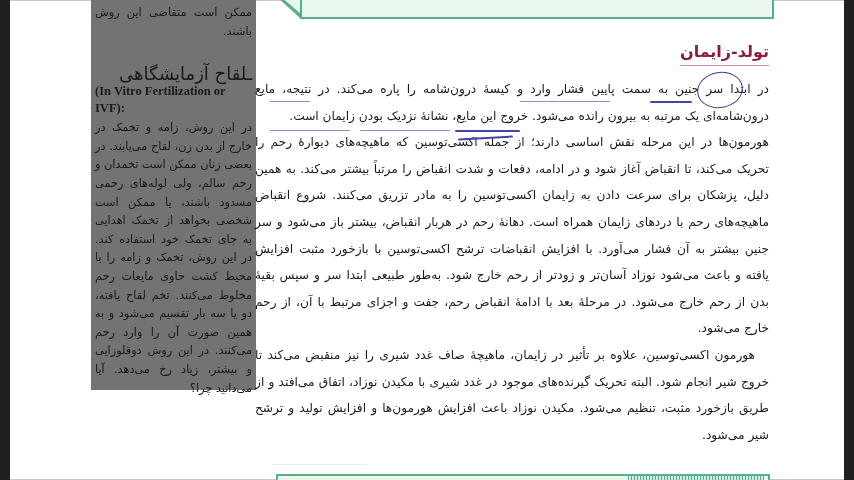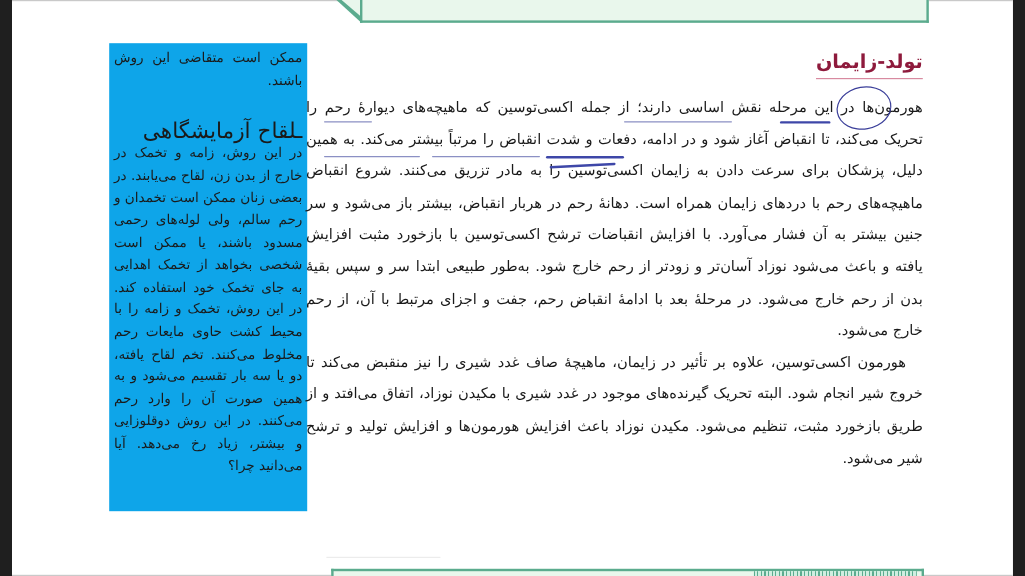--- a/index.html
+++ b/index.html
@@ -12,25 +12,25 @@
   .bar-left { left:0; width:10px; }
   .bar-right { right:0; width:10px; }
   .page {
     position:absolute; left:10px; right:10px; top:0; bottom:0;
     background:#ffffff;
     border-top:1px solid #c9c9c9;
     border-bottom:1px solid #c9c9c9;
   }
   .sidebar {
     position:absolute; left:91px; top:0; width:165px; height:390px;
-    background:#0ea5e9;
+    background:#737373;
     direction:rtl; text-align:justify;
     color:#1a1a1a;
     font-size:11.3px; line-height:18.6px;
-    padding:0 4px 0 4px; box-sizing:border-box;margin-top:36px;
+    padding:0 4px 0 4px; box-sizing:border-box;
   }
   .sidebar .intro { margin-top:4px; }
   .sidebar .title {
     margin-top:24px; font-weight:normal; font-size:18px; line-height:18px;
   }
   .sidebar .subtitle {
     direction:ltr; text-align:left; font-family:"Liberation Serif", serif;
     font-weight:bold; font-size:12.5px; line-height:17px; margin-bottom:2px;
   }
   .top-box {
@@ -87,25 +87,27 @@
 
 <div class="page"></div>
 
 <div class="top-box-bevel"></div>
 <div class="top-box-bevel-inner"></div>
 <div class="top-box" style="width:470px;"></div>
 
 <div class="sidebar">
   <div class="intro">ممکن است متقاضی این روش باشند.</div>
   <div class="title">ـلقاح آزمایشگاهی</div>
+  <div class="subtitle">(In Vitro Fertilization or IVF):</div>
   <div class="body">در این روش، زامه و تخمک در خارج از بدن زن، لقاح می‌یابند. در بعضی زنان ممکن است تخمدان و رحم سالم، ولی لوله‌های رحمی مسدود باشند، یا ممکن است شخصی بخواهد از تخمک اهدایی به جای تخمک خود استفاده کند. در این روش، تخمک و زامه را با محیط کشت حاوی مایعات رحم مخلوط می‌کنند. تخم لقاح یافته، دو یا سه بار تقسیم می‌شود و به همین صورت آن را وارد رحم می‌کنند. در این روش دوقلوزایی و بیشتر، زیاد رخ می‌دهد. آیا می‌دانید چرا؟</div>
 </div>
 
 <div class="main">
   <div class="heading">تولد-زایمان</div>
+  <p class="para">در ابتدا سر جنین به سمت پایین فشار وارد و کیسهٔ درون‌شامه را پاره می‌کند. در نتیجه، مایع درون‌شامه‌ای یک مرتبه به بیرون رانده می‌شود. خروج این مایع، نشانهٔ نزدیک بودن زایمان است.</p>
   <p class="para">هورمون‌ها در این مرحله نقش اساسی دارند؛ از جمله اکسی‌توسین که ماهیچه‌های دیوارهٔ رحم را تحریک می‌کند، تا انقباض آغاز شود و در ادامه، دفعات و شدت انقباض را مرتباً بیشتر می‌کند. به همین دلیل، پزشکان برای سرعت دادن به زایمان اکسی‌توسین را به مادر تزریق می‌کنند. شروع انقباض ماهیچه‌های رحم با دردهای زایمان همراه است. دهانهٔ رحم در هربار انقباض، بیشتر باز می‌شود و سر جنین بیشتر به آن فشار می‌آورد. با افزایش انقباضات ترشح اکسی‌توسین با بازخورد مثبت افزایش یافته و باعث می‌شود نوزاد آسان‌تر و زودتر از رحم خارج شود. به‌طور طبیعی ابتدا سر و سپس بقیهٔ بدن از رحم خارج می‌شود. در مرحلهٔ بعد با ادامهٔ انقباض رحم، جفت و اجزای مرتبط با آن، از رحم خارج می‌شود.</p>
   <p class="para para-indent">هورمون اکسی‌توسین، علاوه بر تأثیر در زایمان، ماهیچهٔ صاف غدد شیری را نیز منقبض می‌کند تا خروج شیر انجام شود. البته تحریک گیرنده‌های موجود در غدد شیری با مکیدن نوزاد، اتفاق می‌افتد و از طریق بازخورد مثبت، تنظیم می‌شود. مکیدن نوزاد باعث افزایش هورمون‌ها و افزایش تولید و ترشح شیر می‌شود.</p>
 </div>
 
 <div class="ink-circle"></div>
 <div class="ink-line" style="left:650px; top:101px; width:42px;"></div>
 <div class="ink-line" style="left:520px; top:101px; width:90px; background:#8b90c4; height:1px;"></div>
 <div class="ink-line" style="left:270px; top:101px; width:40px; background:#8b90c4; height:1px;"></div>
 <div class="ink-line" style="left:360px; top:130px; width:90px; background:#8b90c4; height:1px;"></div>
 <div class="ink-line" style="left:455px; top:130px; width:65px;"></div>

